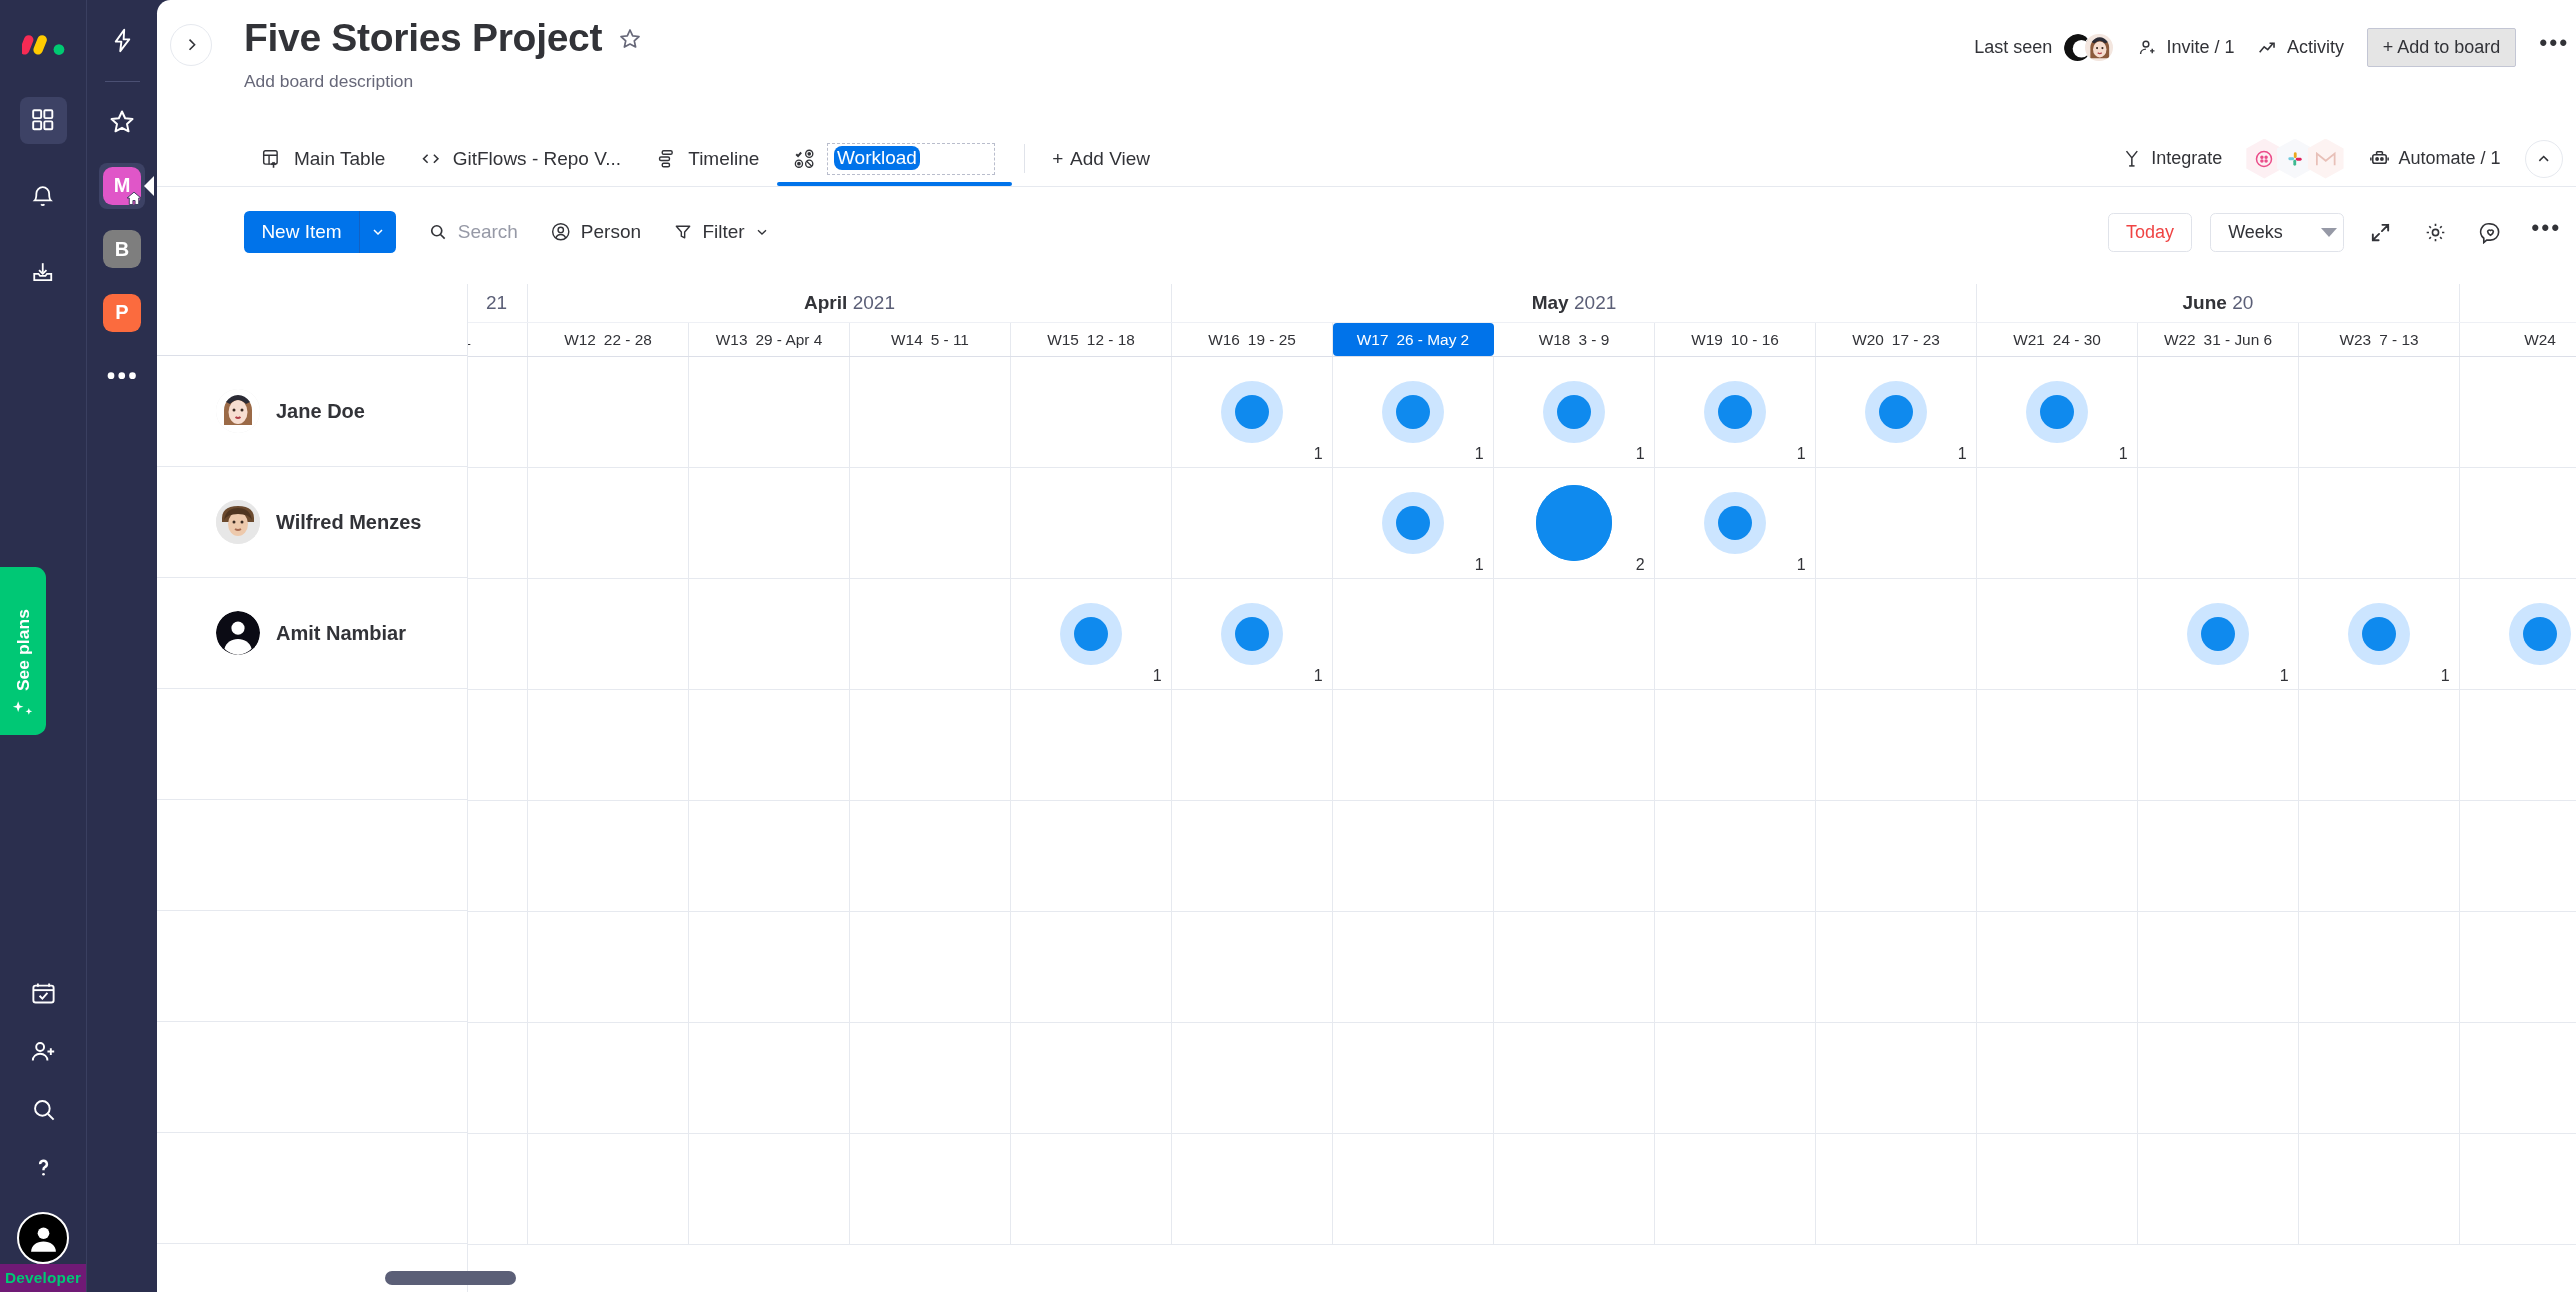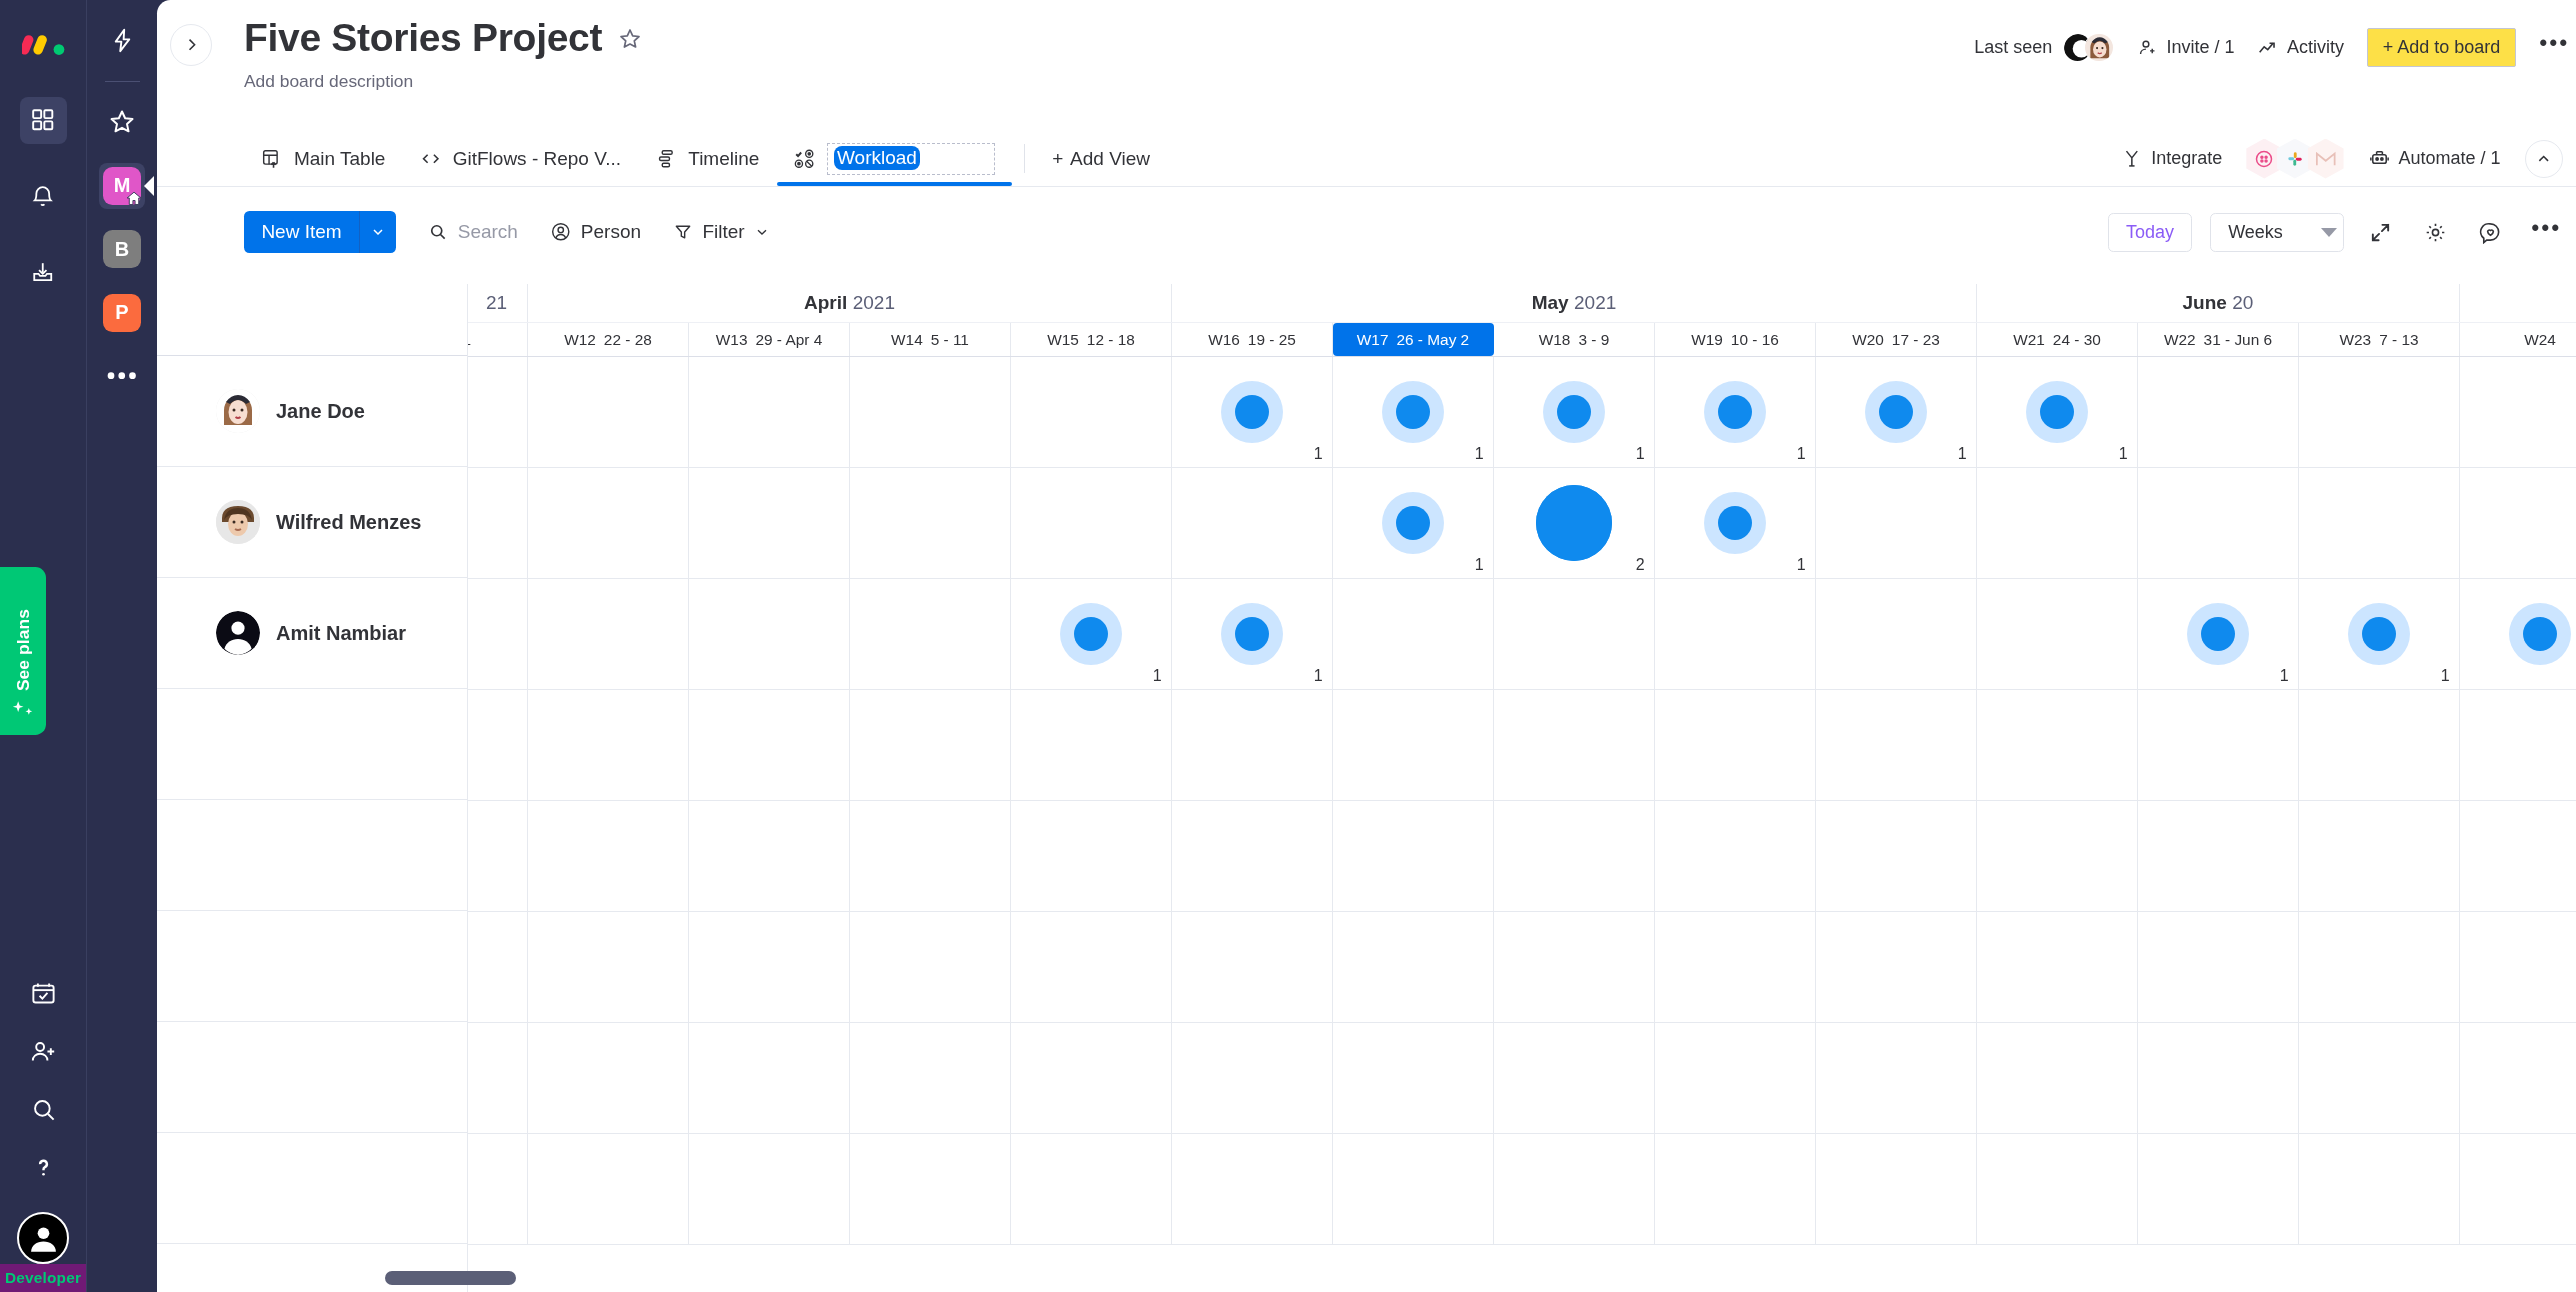--- a/index.html
+++ b/index.html
@@ -74,21 +74,21 @@
   .board-desc { margin-top: 10.7px; font-size: 17.4px; color: #676879; }
 
   .header-right { position:absolute; right: 6.7px; top: 28px; display:flex; align-items:center; gap: 23px; }
   .hr-item { display:flex; align-items:center; gap: 8px; font-size: 18px; color: #323338; }
   .hr-item .ic { display:flex; align-items:center; }
   .seen-avatars { display:flex; align-items:center; margin-left: 2.7px;}
   .seen-av { width: 29.5px; height: 29.5px; border-radius: 50%; overflow:hidden; border: 1.3px solid #fff; }
   .seen-av:not(:first-child){ margin-left: -8px; }
   .btn-outline {
     border: 1.3px solid #c3c6d4; border-radius: 2px; padding: 8px 14.8px;
-    font-size: 18px; color: #323338; background:#fde047; display:flex; align-items:center; gap:5.4px;
+    font-size: 18px; color: #323338; background:#e5e5e5; display:flex; align-items:center; gap:5.4px;
   }
   .kebab { letter-spacing: 2px; font-size: 23px; color:#323338; line-height: .5; padding-bottom: 6.7px;}
 
   
   .tabbar {
     position:absolute; left: 87px; right: 0; top: 131px; height: 55px;
     display:flex; align-items:center;
   }
   .tab { display:flex; align-items:center; gap: 11px; padding: 0 17.4px; height: 55px; font-size: 19px; color:#323338; position:relative; }
   .tab .ic { display:flex; align-items:center; color:#323338; }
@@ -111,21 +111,21 @@
 
   
   .toolbar { position:absolute; left: 87px; right: 13.4px; top: 201px; height: 62px; display:flex; align-items:center; }
   .newitem { display:flex; align-items:stretch; background:#0073ea; color:#fff; border-radius: 5.4px; overflow:hidden; height: 42px; }
   .newitem .lbl { padding: 0 17.4px; display:flex; align-items:center; font-size: 19px; font-weight: 400; }
   .newitem .sep { width: 1.3px; background:#1261c4; }
   .newitem .dd { width: 36px; display:flex; align-items:center; justify-content:center; }
   .tool { display:flex; align-items:center; gap: 9.4px; font-size: 19px; color:#323338; margin-left: 32px; }
   .tool.muted { color:#9699a6; }
   .toolbar-right { position:absolute; right: 10.7px; top: 201px; height: 62px; display:flex; align-items:center; gap: 17.4px; }
-  .today-btn { border:1.3px solid #e0e3ea; border-radius:5.4px; padding: 8px 17.4px; font-size: 18px; color:#8b5cf6; }
+  .today-btn { border:1.3px solid #e0e3ea; border-radius:5.4px; padding: 8px 17.4px; font-size: 18px; color:#ef4444; }
   .weeks-select { border:1.3px solid #e0e3ea; border-radius:5.4px; padding: 8px 13.4px 8px 17.4px; font-size: 18px; color:#323338; display:flex; align-items:center; gap: 38px; width: 134px; justify-content:space-between; }
   .tri-down { width:0;height:0;border-left:8px solid transparent;border-right:8px solid transparent;border-top:9.4px solid #9699a6; }
   .ticon { width: 38px; height: 38px; display:flex; align-items:center; justify-content:center; color:#323338; }
 
   
   .grid-wrap { position:absolute; left: 0; right: 0; top: 284px; bottom: 0; overflow:hidden; }
   .person-col { position:absolute; left:0; top:0; width: 311px; bottom: 0; background:#fff; z-index:4; border-right: 1.3px solid #e6e9ef; }
   .person-col .phead { height: 72px; border-bottom: 1.3px solid #dcdfe8; }
   .person-row { height: 111px; border-bottom: 1.3px solid #e6e9ef; display:flex; align-items:center; padding-left: 59px; gap: 16px; }
   .pav { width: 44px; height: 44px; border-radius: 50%; overflow:hidden; flex:0 0 auto; background:#eaeaea; display:flex; align-items:center; justify-content:center;}

